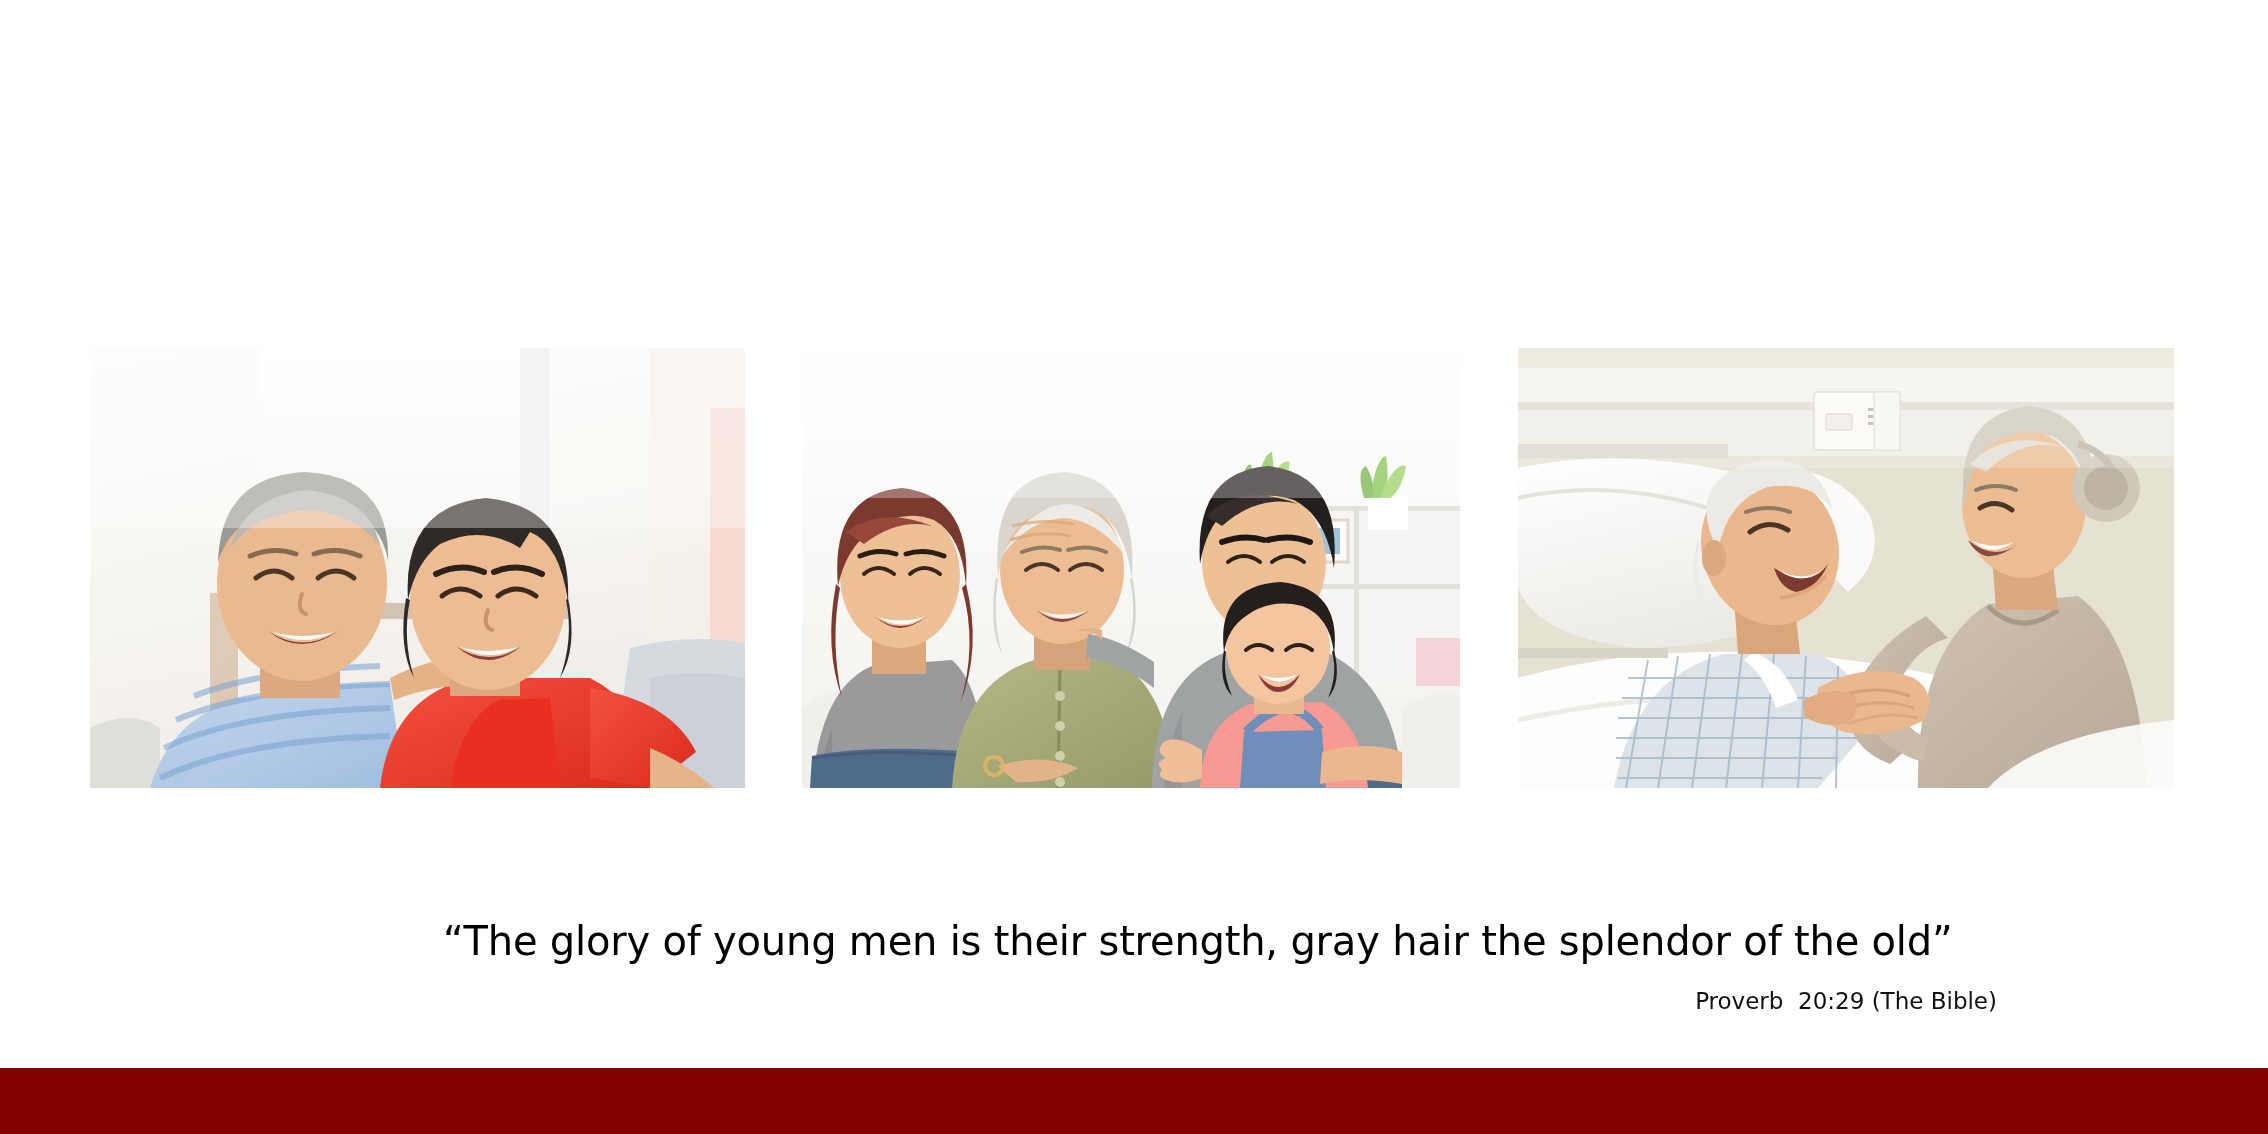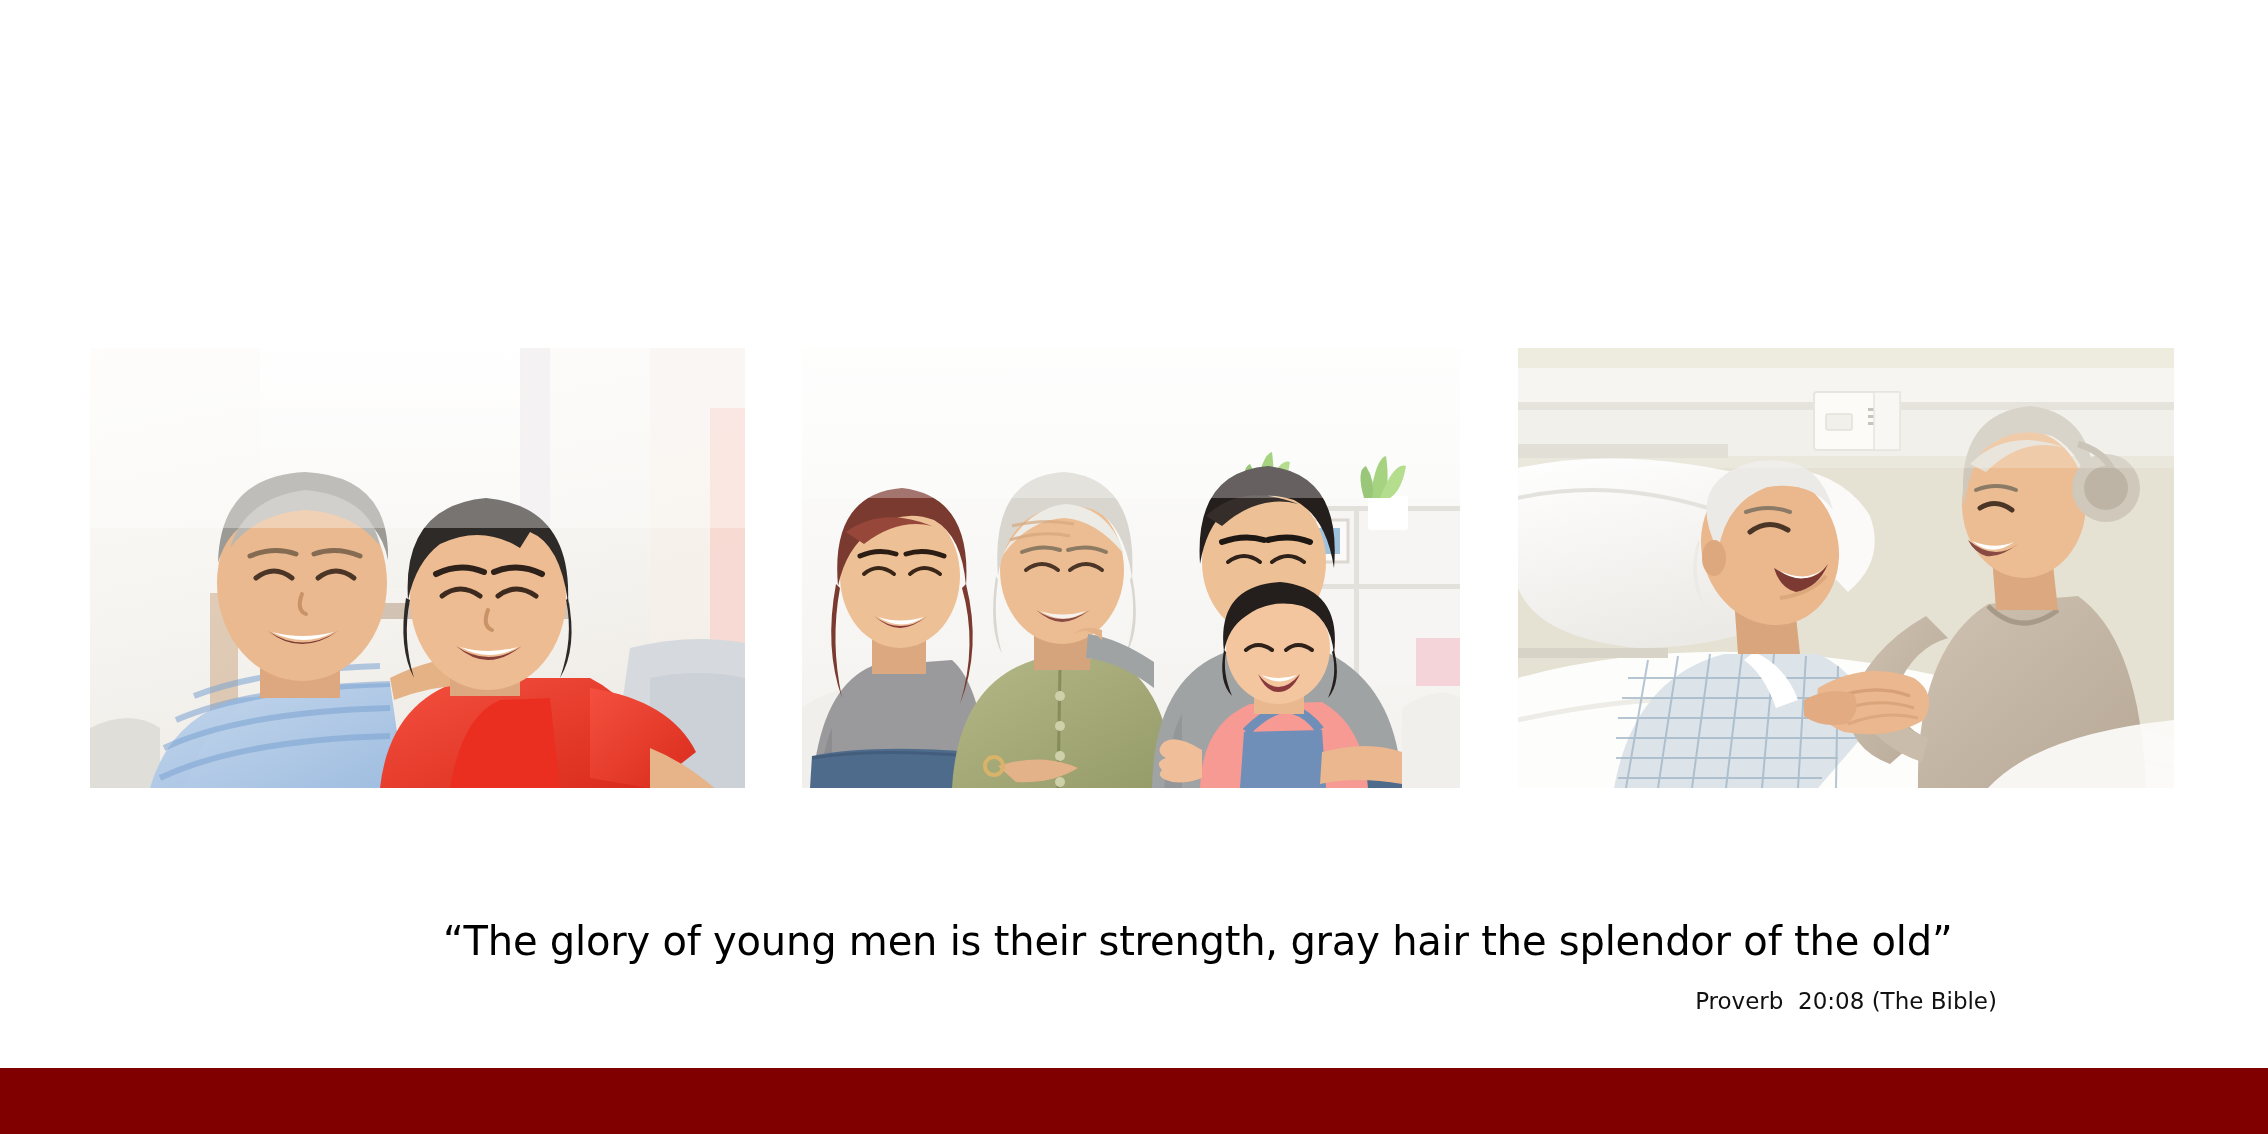--- a/index.html
+++ b/index.html
@@ -462,18 +462,18 @@
 
           <path d="M470 440 Q520 386 656 372 L656 440 Z" fill="#fbfaf8" opacity="0.95"></path>
         </g>
       </svg>
     </div>
 
   </div>
 
   <div class="quote-block">
     <div class="quote-text">“The glory of young men is their strength, gray hair the splendor of the old”</div>
-    <div class="quote-attribution">Proverb  20:08 (The Bible)</div>
+    <div class="quote-attribution">Proverb  20:29 (The Bible)</div>
   </div>
 
   <div class="bottom-bar"></div>
 
 </div>
 
 </body></html>

